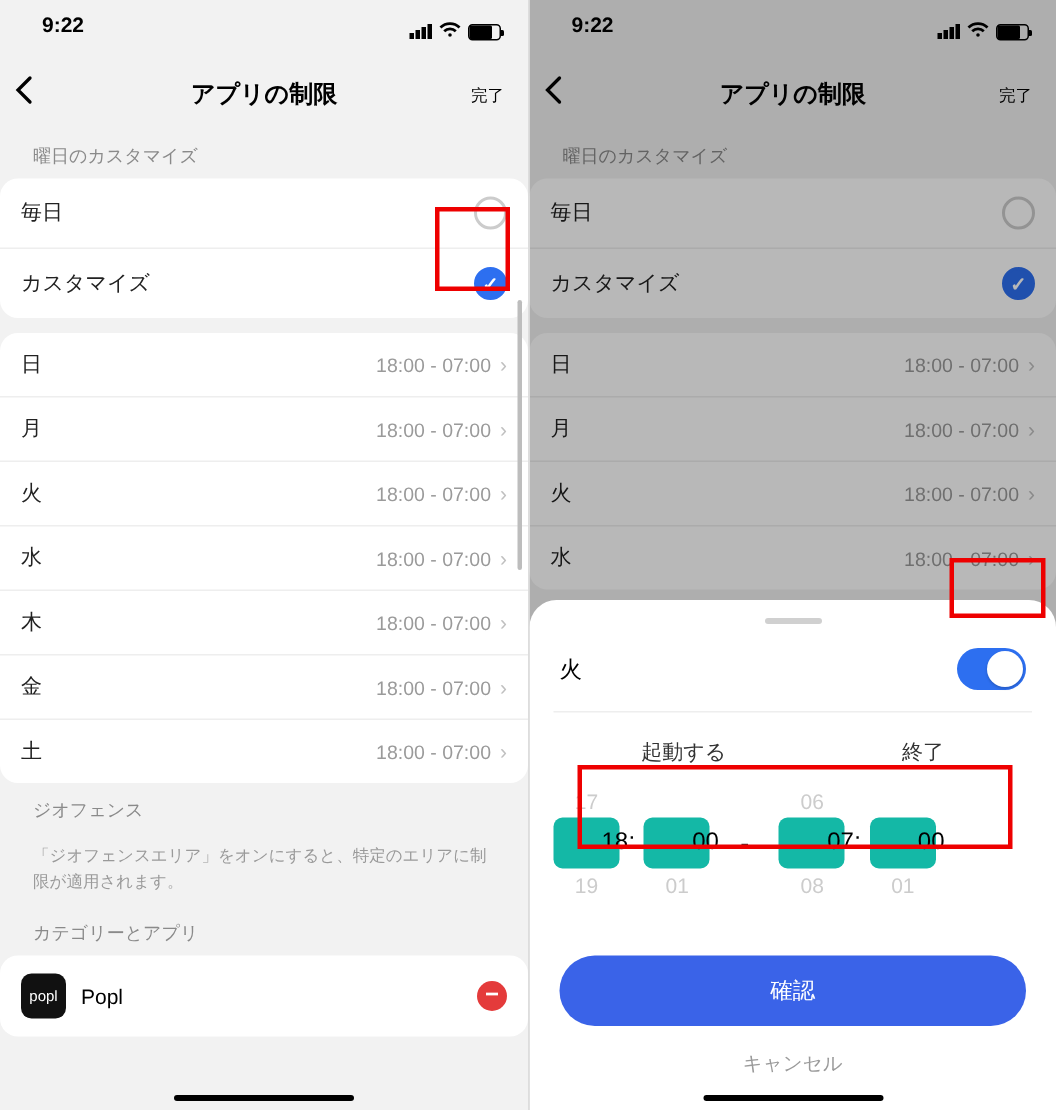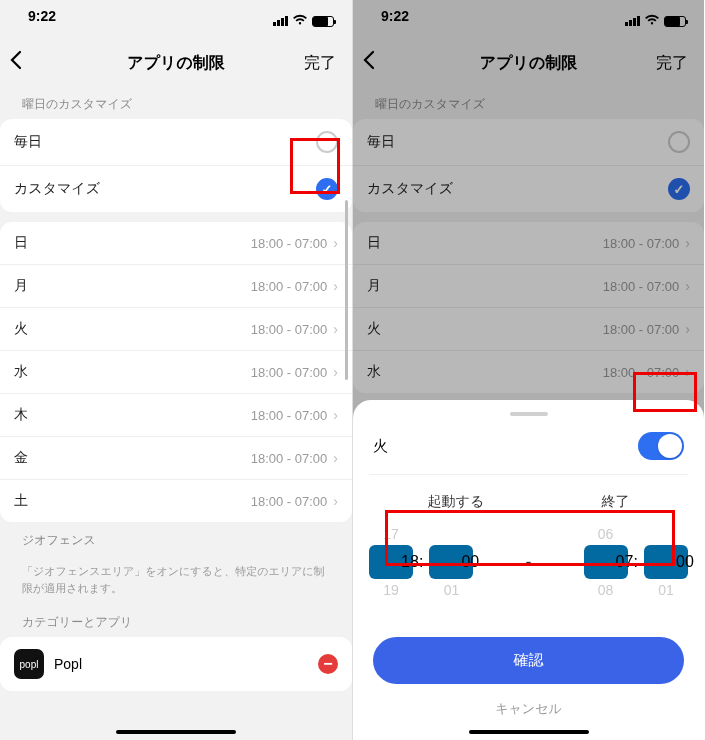--- a/index.html
+++ b/index.html
@@ -15,21 +15,21 @@
   .sig b:nth-child(1){height:4px}.sig b:nth-child(2){height:6px}.sig b:nth-child(3){height:8px}.sig b:nth-child(4){height:10px}
   .wifi { font-size: 14px; }
   .batt { width: 22px; height: 11px; border: 1px solid #000; border-radius: 3px; position: relative; }
   .batt::after { content:''; position:absolute; right:-3px; top:3px; width:2px; height:4px; background:#000; border-radius:0 1px 1px 0;}
   .batt i { display:block; height:100%; width:75%; background:#000; border-radius:1px;}
 
   
   .nav { display:flex; align-items:center; justify-content:space-between; padding: 16px 16px 10px 8px; }
   .nav .back { font-size: 22px; font-weight:300; }
   .nav .title { font-size: 16px; font-weight: 600; position:absolute; left:0; right:0; text-align:center; pointer-events:none;}
-  .nav .done { font-size: 16px; }
+  .nav .done { font-size: 11px; }
 
   .section-label { font-size: 12px; color: #8a8a8a; padding: 10px 22px 6px; }
 
   .card { background:#fff; border-radius:12px; margin: 0 0; overflow:hidden; }
   .row { display:flex; align-items:center; justify-content:space-between; padding: 12px 14px; border-bottom:1px solid #eee; font-size:14px; min-height:42px;}
   .row:last-child { border-bottom:none; }
   .row .label { color:#222; }
   .row .time { color:#9a9a9a; font-size:13px; display:flex; align-items:center; gap:6px;}
   .chev { color:#c0c0c0; font-size:14px; }
   .radio { width:22px; height:22px; border-radius:50%; border:2px solid #ccc; }
@@ -54,25 +54,25 @@
   .redbox { position:absolute; border:3px solid #e00; pointer-events:none; }
 
   
   .dim { position:absolute; inset:0; background:rgba(0,0,0,.28); }
   .phone-r .content-under { filter: none; }
   .sheet { position:absolute; bottom:0; left:0; right:0; background:#fff; border-radius:18px 18px 0 0; padding: 10px 16px 16px; }
   .grab { width:38px; height:4px; background:#d0d0d0; border-radius:2px; margin: 2px auto 10px;}
   .sheet-head { display:flex; align-items:center; justify-content:space-between; padding: 6px 4px 14px; border-bottom:1px solid #eee;}
   .sheet-head .day { font-size:15px; }
   .labels2 { display:flex; justify-content:space-around; padding:18px 0 6px; font-size:14px; color:#333; font-weight:500;}
-  .pickers { display:flex; align-items:center; justify-content:space-between; gap:14px; padding: 6px 0 10px;}
+  .pickers { display:flex; align-items:center; justify-content:flex-start; gap:14px; padding: 6px 0 10px;}
   .pickcol { display:flex; align-items:center; gap:6px; }
   .wheel { width:44px; text-align:center; }
   .wheel .faded { color:#ccc; font-size:14px; height:22px; line-height:22px;}
-  .wheel .sel { background:#0369a1; border-radius:6px; font-size:16px; font-weight:500; height:34px; line-height:34px;padding-left:32px;}
+  .wheel .sel { background:#14b8a6; border-radius:6px; font-size:16px; font-weight:500; height:34px; line-height:34px;padding-left:32px;}
   .colon { font-size:16px; font-weight:500; align-self:center;}
   .dash { font-size:18px; color:#333; padding:0 6px;}
   .confirm { background:#3a63e8; color:#fff; text-align:center; padding:14px; border-radius:24px; font-size:15px; margin: 26px 4px 10px;}
   .cancel { text-align:center; color:#9a9a9a; font-size:13px; padding:6px;}
 
   .scroll-ind { position:absolute; right:4px; top:200px; width:3px; height:180px; background:#bdbdbd; border-radius:2px;}
 </style>
 </head>
 <body>
 

